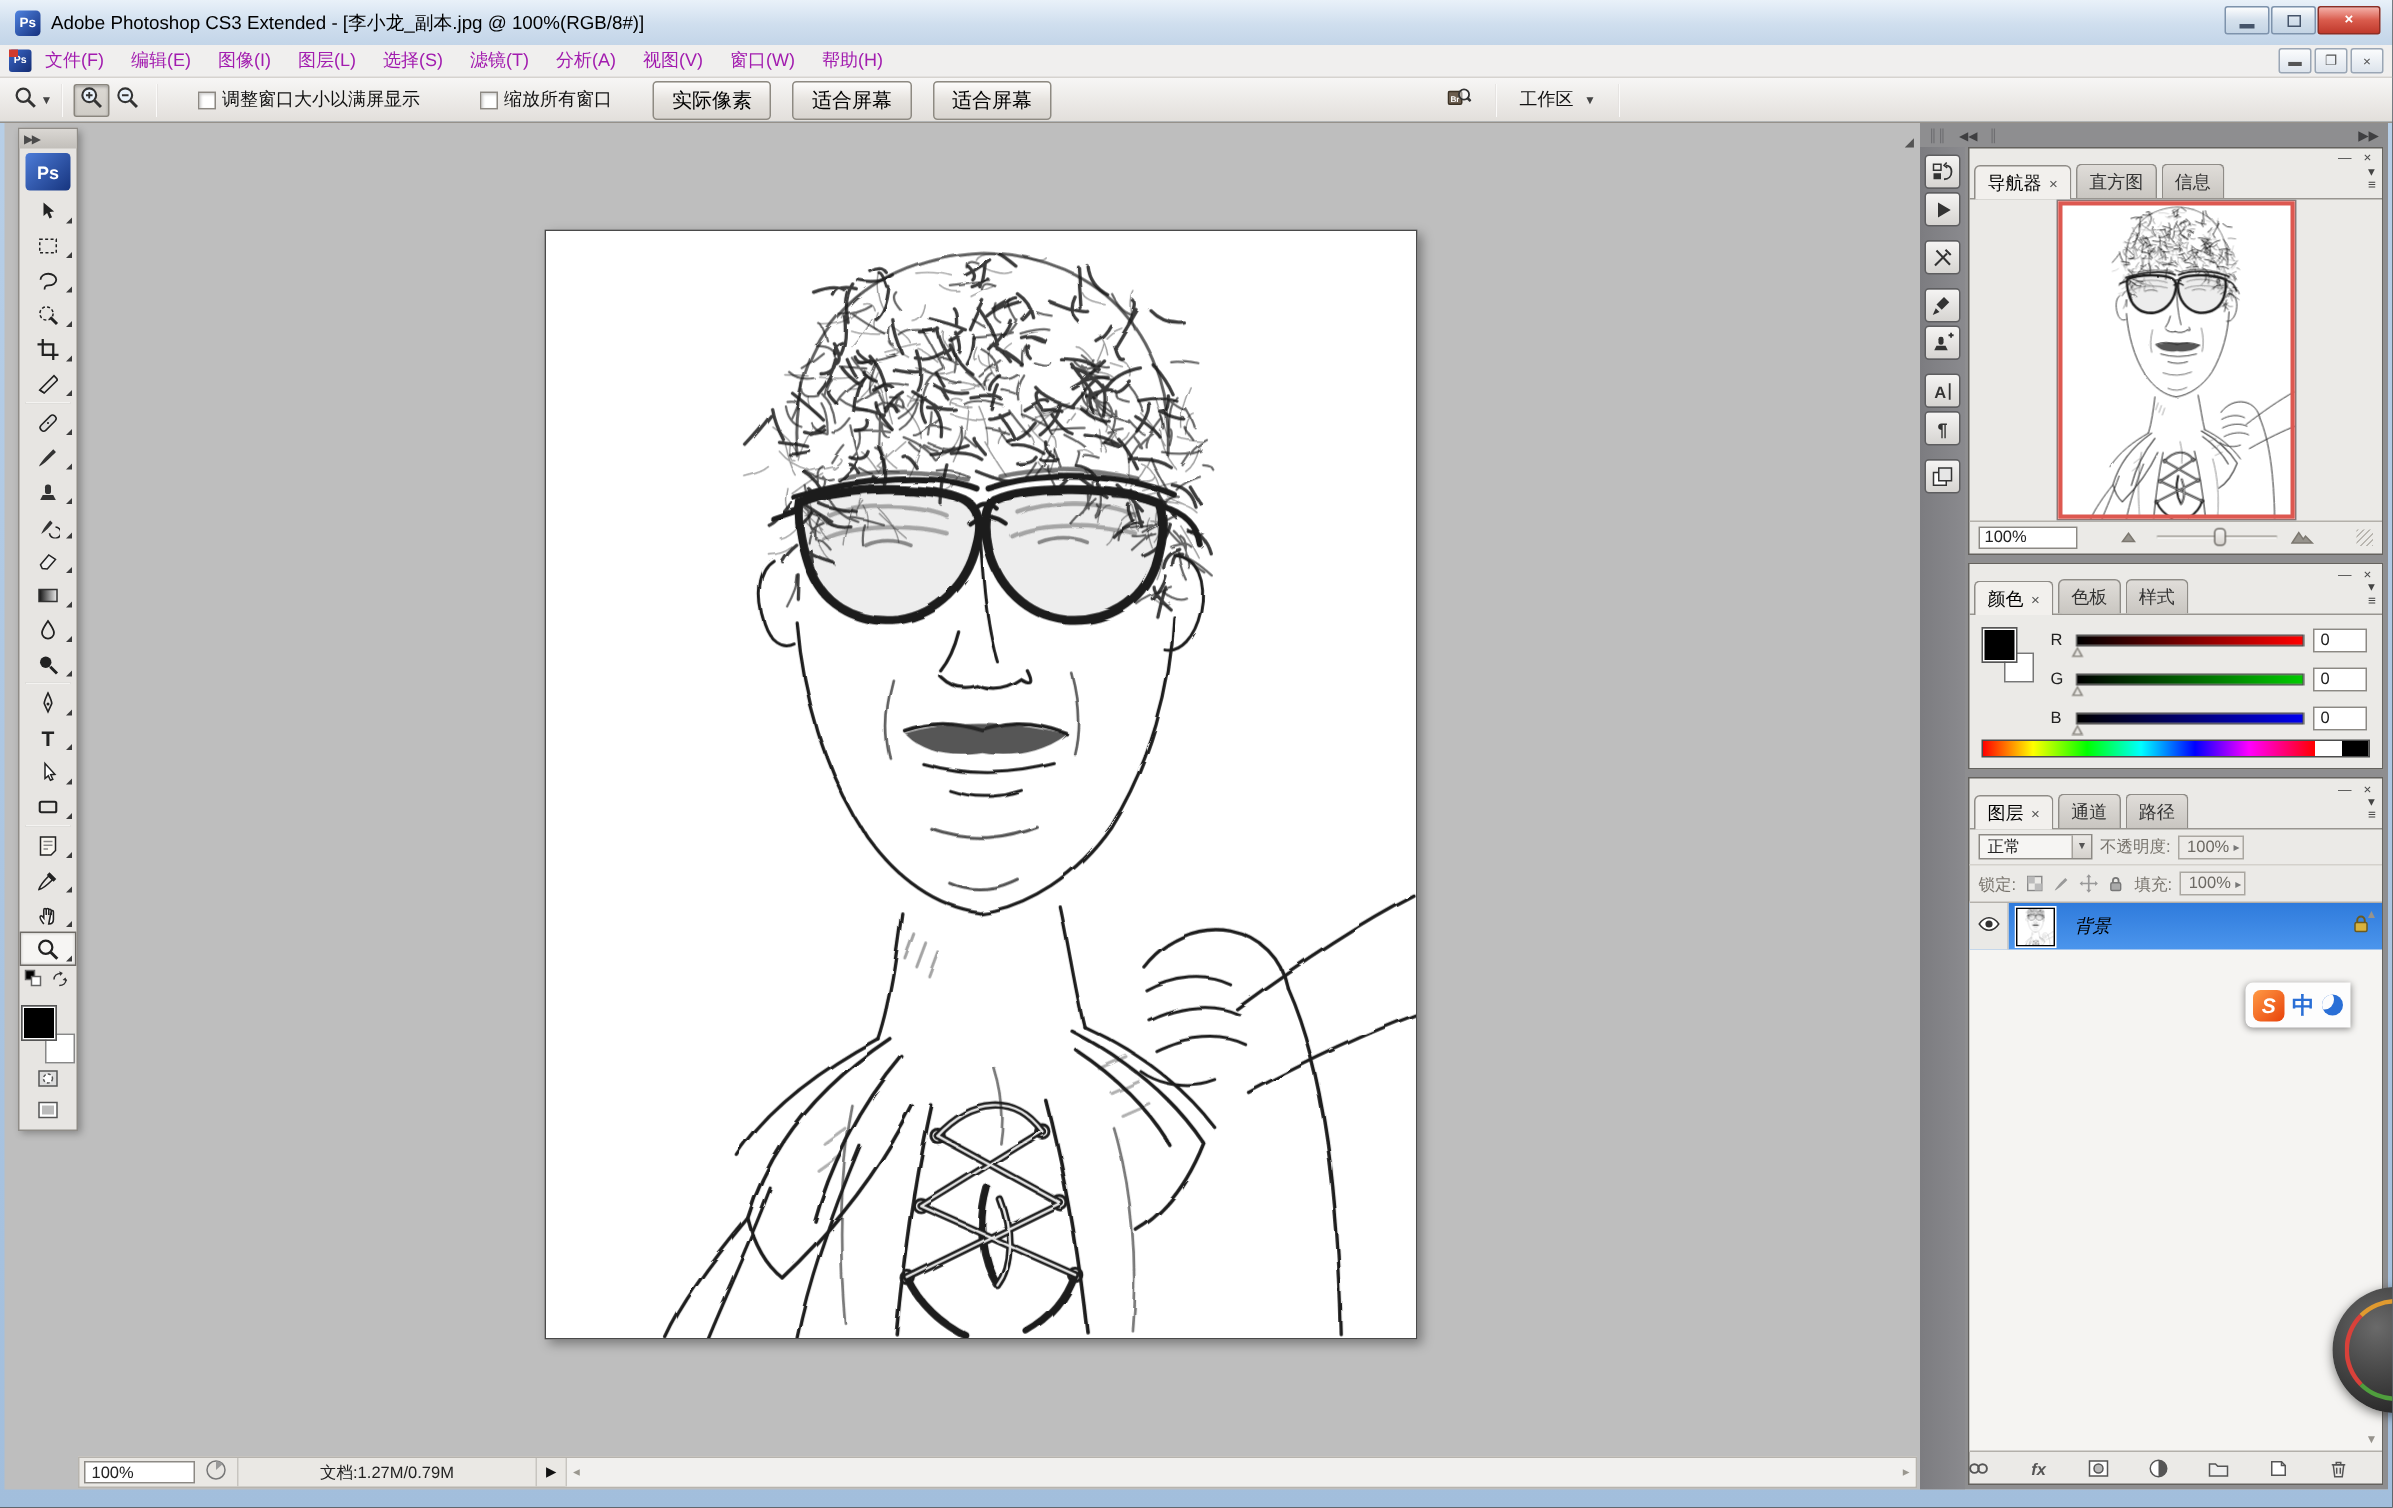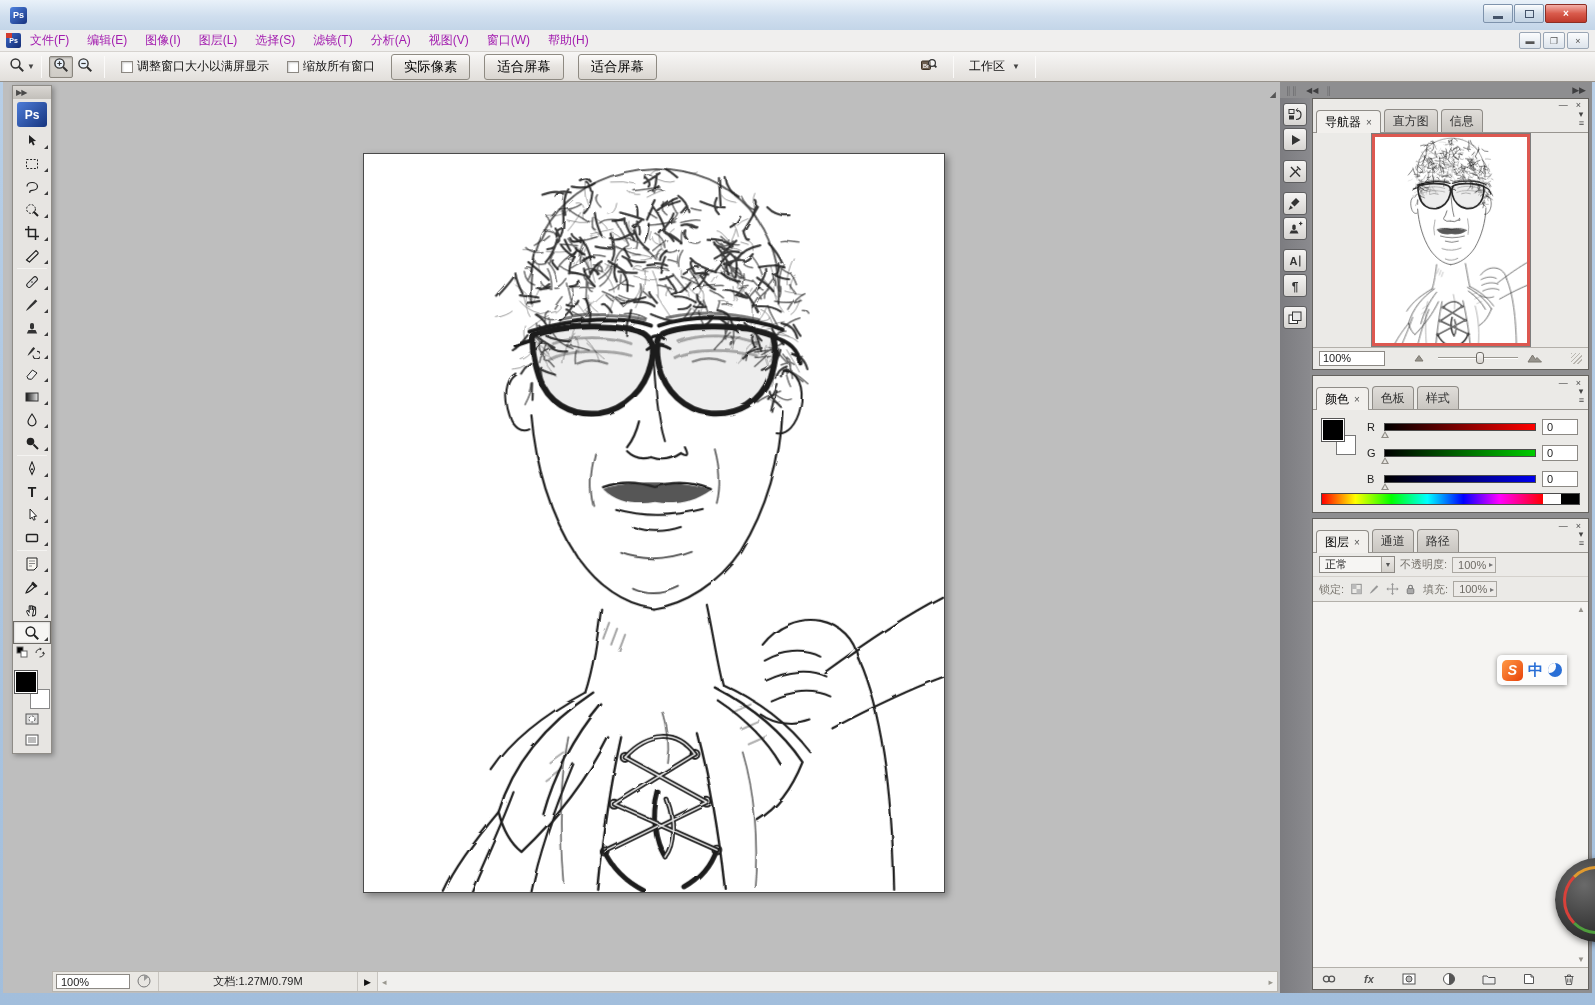--- a/index.html
+++ b/index.html
@@ -29,21 +29,21 @@
   .doc-btn{width:22px;height:17px;border:1px solid #9aa6b5;border-radius:2px;background:linear-gradient(#fbfcfd,#dde4ec);
     display:flex;align-items:center;justify-content:center;font-size:9px;color:#555;}
   
   .optionsbar{position:absolute;left:0;top:52px;width:100%;height:30px;
     background:linear-gradient(#f7f6f5,#e2dfdb);border-bottom:1px solid #96918a;
     display:flex;align-items:center;padding-left:10px;}
   .ob-divider{width:1px;height:22px;background:#b2aea7;border-right:1px solid #fbfaf9;margin:0 7px;}
   .ob-icon-btn{width:24px;height:22px;display:flex;align-items:center;justify-content:center;border:1px solid transparent;border-radius:2px;}
   .ob-icon-btn.selected{border-color:#8a867e;background:linear-gradient(#dcd9d4,#cfccc6);box-shadow:inset 0 1px 2px rgba(0,0,0,.25);}
   .ob-caret{font-size:8px;color:#444;margin-left:2px;}
-  .checkbox-wrap{display:flex;align-items:center;gap:4px;margin:0 9px;}
+  .checkbox-wrap{display:flex;align-items:center;gap:4px;margin:0 20px;}
   .checkbox{width:12px;height:12px;background:#fff;border:1px solid #8c8882;box-shadow:inset 1px 1px 2px rgba(0,0,0,.2);}
   .push-btn{margin:0 7px;padding:3px 12px;border:1px solid #8e8a82;border-radius:3px;
     background:linear-gradient(#fdfcfb,#e8e5e1 45%,#d9d5d0);color:#000;}
   .workspace-wrap{display:flex;align-items:center;gap:5px;padding:0 8px;}
   
   .client{position:absolute;left:3px;right:3px;top:82px;bottom:12px;background:#bebebe;overflow:hidden;}
   
   .tools{position:absolute;left:9px;top:3px;width:40px;background:#e7e5e2;border:1px solid #8f8c87;
     box-shadow:2px 2px 5px rgba(0,0,0,.3);}
   .tools-header{height:13px;background:linear-gradient(#dad7d3,#c2bfba);color:#4a4a4a;font-size:8px;
@@ -139,21 +139,21 @@
   .mini-lock-row{display:flex;gap:3px;align-items:center;}
   .mini-lock{width:15px;height:15px;display:flex;align-items:center;justify-content:center;}
   .layers-list{flex:1;background:#f5f4f2;border-top:1px solid #b3b0aa;border-bottom:1px solid #b3b0aa;position:relative;overflow:hidden;}
   .layer-row{height:31px;display:flex;align-items:stretch;background:linear-gradient(#2f7bdc,#4b95ec);}
   .eye-cell{width:26px;background:#eae9e6;border-right:1px solid #cfccc7;display:flex;align-items:center;justify-content:center;}
   .thumb-cell{width:36px;display:flex;align-items:center;justify-content:center;}
   .layer-thumb{width:26px;height:26px;background:#fff;border:1px solid #000;outline:1px solid #fff;}
   .layer-name{flex:1;display:flex;align-items:center;padding-left:8px;color:#000;font-style:italic;font-size:12px;}
   .lock-cell{width:28px;display:flex;align-items:center;justify-content:center;}
   .list-arrow{position:absolute;right:3px;font-size:8px;color:#96938d;}
-  .layers-footer{height:21px;display:flex;align-items:center;justify-content:space-between;gap:24px;padding:0 8px;}
+  .layers-footer{height:21px;display:flex;align-items:center;justify-content:center;gap:24px;padding:0 8px;}
   .lf-btn{width:18px;height:16px;display:flex;align-items:center;justify-content:center;}
   
   .ime-bar{position:absolute;left:1497px;top:655px;width:70px;height:30px;background:#fdfdfd;border-radius:5px 0 0 5px;
     box-shadow:0 1px 5px rgba(0,0,0,.45);display:flex;align-items:center;gap:5px;padding:0 5px;z-index:60;}
   .sogou-logo{width:21px;height:21px;border-radius:5px;background:linear-gradient(135deg,#ff9a45,#e8420a);
     color:#fff;font-weight:bold;font-size:14px;font-style:italic;display:flex;align-items:center;justify-content:center;}
   .ime-lang{color:#2a6fd6;font-size:15px;font-weight:bold;}
   .ime-moon{width:14px;height:14px;border-radius:50%;background:#2a6fd6;position:relative;overflow:hidden;}
   .ime-moon::after{content:"";position:absolute;left:-5px;top:-3px;width:13px;height:13px;border-radius:50%;background:#fdfdfd;}
   .float-ball{position:absolute;left:1555px;top:858px;width:84px;height:84px;border-radius:50%;z-index:60;
@@ -229,20 +229,21 @@
           </g>
           <path d="M300 560 Q308 585 304 610 M380 600 C392 640 396 690 392 735 M205 585 C196 630 196 680 200 730" stroke-width="1.8" opacity=".6"></path>
           <path d="M370 560 l18 -8 M378 576 l18 -8 M386 592 l18 -8 M200 600 l-14 10 M196 618 l-14 10" stroke-width="2" opacity=".35"></path>
         </g>
       </symbol>
     </defs>
   </svg>
 
   <div class="titlebar">
     <div class="ps-app-icon">Ps</div>
+    <div class="title-text">Adobe Photoshop CS3 Extended - [李小龙_副本.jpg @ 100%(RGB/8#)]</div>
     <div class="win-controls">
       <div class="win-btn">
           <span class="glyph-min"></span>
         </div>
       <div class="win-btn">
           <span class="glyph-max"></span>
         </div>
       <div class="win-btn close">
           <span>×</span>
         </div>
@@ -702,20 +703,42 @@
                   </svg>
                 </div>
               </div>
             <span style="margin-left:0">填充:</span>
             <div class="val-box">
               <span>100%</span>
                 <span class="spin">▸</span>
             </div>
           </div>
           <div class="layers-list">
+            <div class="layer-row">
+              <div class="eye-cell">
+                  <span><svg viewBox="0 0 16 16" width="16" height="16">
+                      <path d="M1.5 8C3.5 5 6 3.8 8 3.8S12.5 5 14.5 8C12.5 11 10 12.2 8 12.2S3.5 11 1.5 8z" fill="#fff" stroke="#333"></path>
+                      <circle cx="8" cy="8" r="2.4" fill="#333"></circle>
+                    </svg></span>
+                </div>
+              <div class="thumb-cell">
+                  <div class="layer-thumb">
+                <svg width="24" height="24" viewBox="0 0 582 740" preserveAspectRatio="xMidYMid slice">
+                      <use href="#sketch-art"></use>
+                    </svg>
+              </div>
+                </div>
+              <div class="layer-name">背景</div>
+              <div class="lock-cell">
+                  <span><svg viewBox="0 0 16 16" width="16" height="16">
+                      <rect x="4" y="7" width="8" height="6" rx="1" fill="#d8b23c" stroke="#6b5a1e"></rect>
+                      <path d="M5.5 7V5.5a2.5 2.5 0 015 0V7" fill="none" stroke="#6b5a1e" stroke-width="1.3"></path>
+                    </svg></span>
+                </div>
+            </div>
             <span class="list-arrow" style="top:3px">▲</span>
             <span class="list-arrow" style="bottom:3px">▼</span>
           </div>
           <div class="layers-footer" id="layers-footer">
               <div class="lf-btn">
                 <svg viewBox="0 0 16 16" width="16" height="16">
                   <circle cx="5.3" cy="8" r="2.9" fill="none" stroke="#555" stroke-width="1.3"></circle>
                   <circle cx="10.7" cy="8" r="2.9" fill="none" stroke="#555" stroke-width="1.3"></circle>
                 </svg>
               </div>

